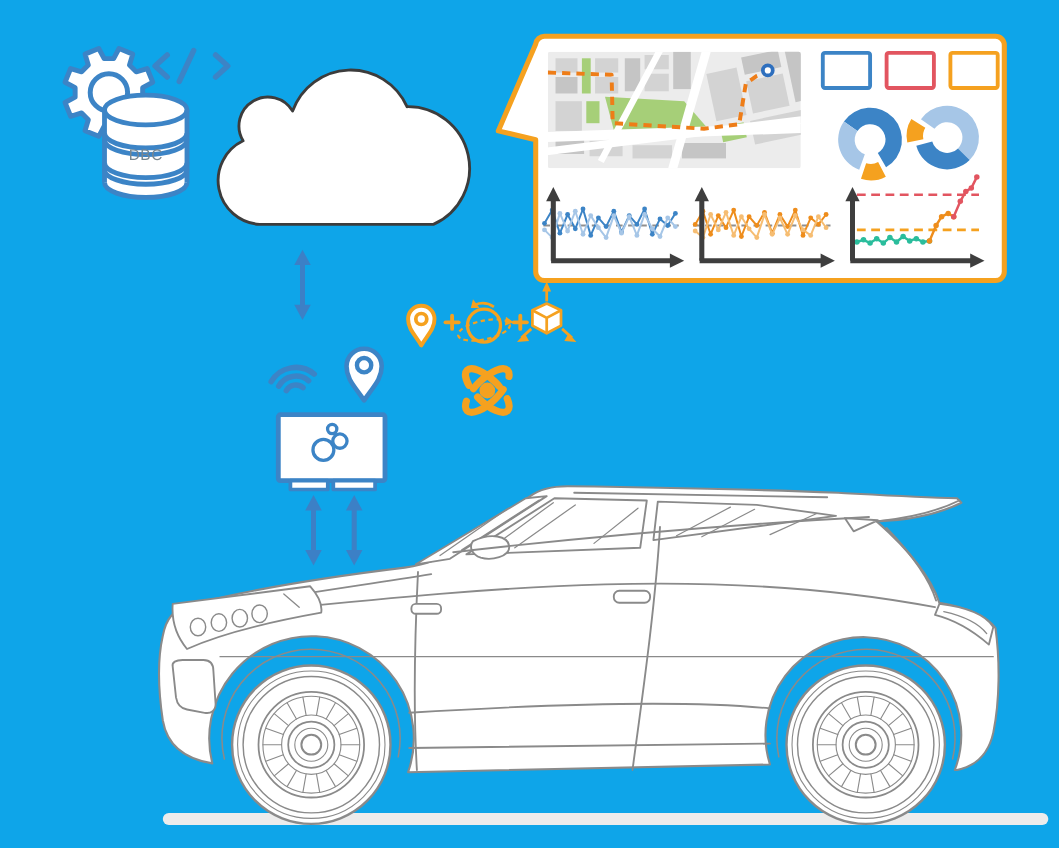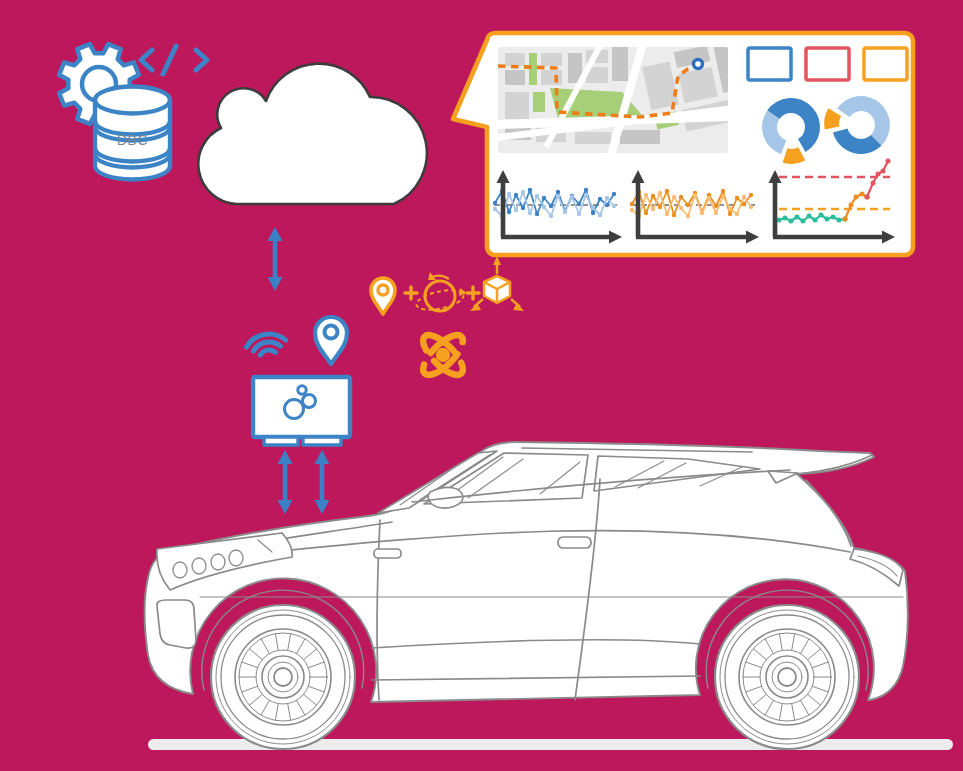--- a/index.html
+++ b/index.html
@@ -1,16 +1,16 @@
 <!DOCTYPE html>
 <html style="--blue: #3c84c6; --blue_light: #a6c6e7; --arrow_blue: #3c80c6; --orange: #f5a11f; --orange_deep: #ee8d1c; --orange_light: #f6bd72; --orange_route: #ee7d18; --red: #e25560; --teal: #2abd9c; --axis: #3e3e3e; --gray_dash: #8f8f8f; --car: #8a8a8a; --cloud: #3c3c3c; --map_bg: #ececec; --map_block: #d3d3d3; --map_block2: #c5c5c5; --map_green: #a6cf78; --map_marker: #2e6fbe; --db_text: #77868f; --shadow: #ececec;"><head>
 <meta charset="utf-8">
 <style>
   html,body{margin:0;padding:0;background:#fff;}
-  .stage{position:relative;width:963px;height:771px;background:#be185d;overflow:hidden;
+  .stage{position:relative;width:963px;height:771px;background:#0ea5e9;overflow:hidden;
          font-family:"Liberation Sans", sans-serif;}
   svg text{font-family:"Liberation Sans", sans-serif;}
 </style>
 </head>
 <body>
 
 <div class="stage">
 <svg id="scene" width="963" height="771" viewBox="0 0 963 771">
   <defs>
     <g id="dblarrow">

